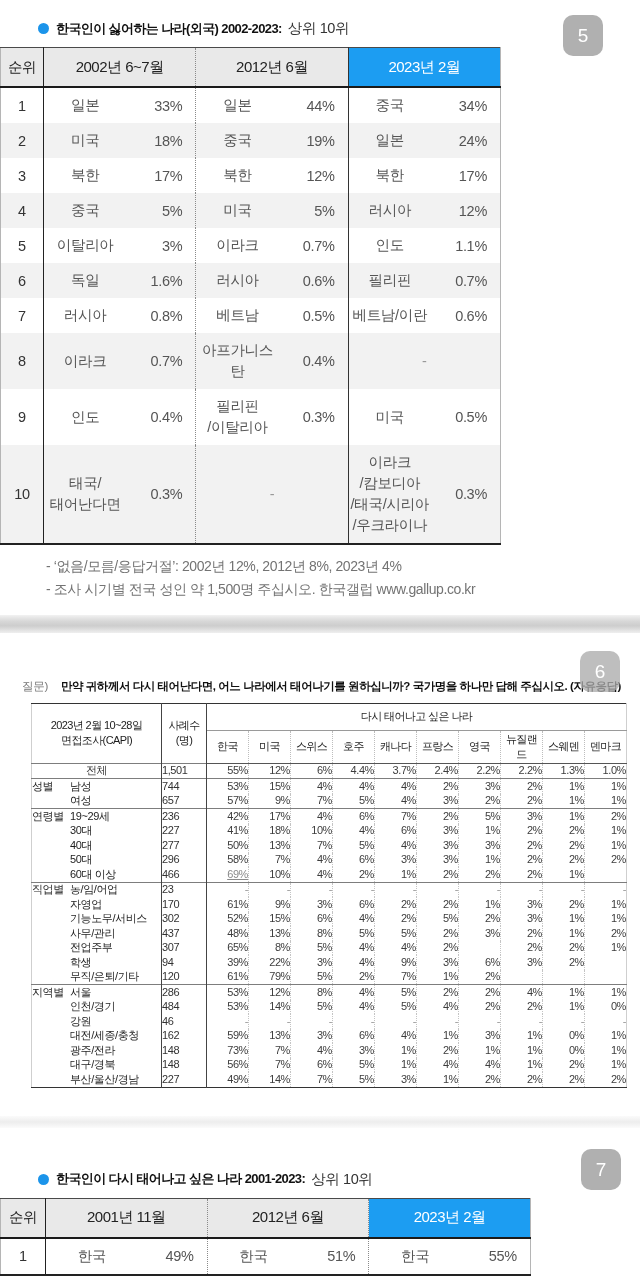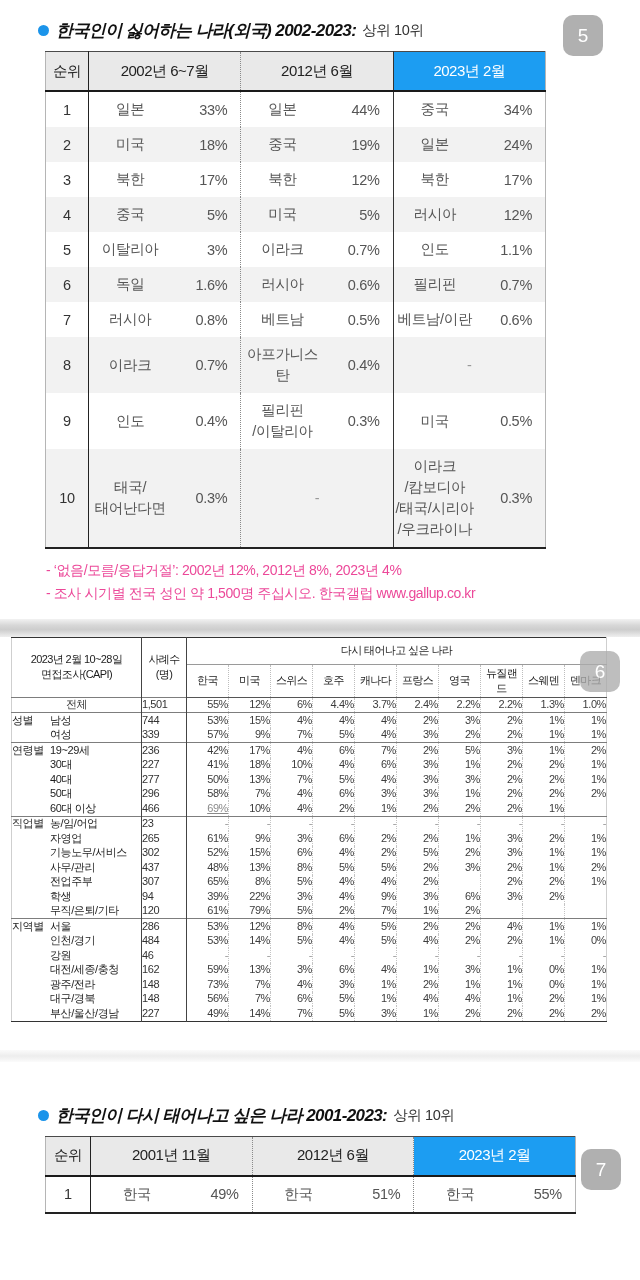--- a/index.html
+++ b/index.html
@@ -20,26 +20,26 @@
     background:rgba(172,172,172,.95);color:#fff;font-size:19px;
     display:flex;align-items:center;justify-content:center;z-index:5;
   }
   #badge5{top:15px;right:37px;}
   #badge6{top:651px;right:20px;opacity:.82;}
   #badge7{top:1149px;right:19px;}
 
   
   .sec-title{display:flex;align-items:center;margin:0 0 9px 38px;white-space:nowrap;}
   .dot{width:11px;height:11px;border-radius:50%;background:#1b94ea;margin-right:7px;flex:0 0 auto;}
-  .t-bold{font-size:17px;font-weight:800;color:#111;letter-spacing:-0.6px;font-style:italic;}
+  .t-bold{font-size:13px;font-weight:800;color:#111;letter-spacing:-0.6px;}
   .t-rest{font-size:14.5px;color:#333;margin-left:6px;letter-spacing:-0.4px;}
 
   
   .panel1{padding:19px 0 14px 0;background:#fff;}
-  .rank-wrap{margin-left:45px;}
+  .rank-wrap{}
   table.rank{border-collapse:collapse;table-layout:fixed;
     border:1px solid #b5b5b5;border-top:1.5px solid #4a4a4a;border-bottom:2px solid #222;}
   table.rank th{
     background:#e9e9e9;font-size:15px;font-weight:400;color:#222;height:36px;
     border-bottom:2.2px solid #1a1a1a;letter-spacing:-0.5px;
   }
   table.rank th.rank-h{font-weight:400;font-size:14.5px;}
   table.rank th.blue{background:#1c9df2;color:#fff;}
   table.rank td{padding:7px 0;font-size:14.5px;color:#555;letter-spacing:-0.3px;}
   table.rank tbody tr:nth-child(even){background:#f2f2f2;}
@@ -48,29 +48,29 @@
   table.rank td:nth-child(2),table.rank th:nth-child(2){border-left:1.6px solid #222;}
   table.rank td:nth-child(3),table.rank th:nth-child(3){border-left:1px dotted #8a8a8a;}
   table.rank.sep-solid td:nth-child(4),table.rank.sep-solid th:nth-child(4){border-left:1.3px solid #333;}
   table.rank.sep-dot td:nth-child(4),table.rank.sep-dot th:nth-child(4){border-left:1px dotted #8a8a8a;}
   .cc{display:flex;align-items:center;}
   .cn{flex:1;text-align:center;white-space:pre-line;line-height:1.45;}
   .cp{width:56px;text-align:right;padding-right:13px;}
   .cc.center{justify-content:center;}
   .cc.center .cn{flex:0 1 auto;text-align:center;}
 
-  .footnotes{margin:10px 8px 0 46px;font-size:14px;color:#ec4899;line-height:1.62;letter-spacing:-0.4px;}
+  .footnotes{margin:10px 8px 0 46px;font-size:14px;color:#737373;line-height:1.62;letter-spacing:-0.4px;}
 
   
   .panel2{background:#fff;padding-bottom:28px;}
   .question{margin:0 20px 9px 22px;padding-top:46px;display:flex;gap:13px;white-space:nowrap;}
   .q-label{font-size:11.5px;color:#777;letter-spacing:-0.3px;}
   .q-text{font-size:11.5px;font-weight:700;color:#111;letter-spacing:-0.45px;}
 
-  .demo-wrap{margin-left:11px;}
+  .demo-wrap{margin-left:31px;}
   table.demo{
     border-collapse:collapse;table-layout:fixed;width:595px;
     font-size:11px;color:#3d3d3d;letter-spacing:-0.4px;
     border-top:1.6px solid #333;border-bottom:1.6px solid #333;
     border-left:1px solid #cfcfcf;border-right:1px solid #cfcfcf;
   }
   table.demo th{font-weight:400;color:#1d1d1d;font-size:11px;letter-spacing:-0.6px;}
   th.hl,th.hc{white-space:pre-line;line-height:1.35;border-right:1.2px solid #444;}
   th.hspan{height:24px;border-bottom:1px solid #9a9a9a;}
   thead tr.crow th{height:23px;border-bottom:1.2px solid #555;}
@@ -342,20 +342,24 @@
     </div>
     <div class="footnotes">
       <div>- ‘없음/모름/응답거절’: 2002년 12%, 2012년 8%, 2023년 4%</div>
       <div>- 조사 시기별 전국 성인 약 1,500명 주십시오. 한국갤럽 www.gallup.co.kr</div>
     </div>
   </section>
 
   <div class="band"></div>
 
   <section class="panel2">
+    <div class="question">
+      <span class="q-label">질문)</span>
+      <span class="q-text">만약 귀하께서 다시 태어난다면, 어느 나라에서 태어나기를 원하십니까? 국가명을 하나만 답해 주십시오. (자유응답)</span>
+    </div>
     <div class="demo-wrap">
       <table class="demo" id="table2">
           <colgroup>
             <col style="width: 130px;">
             <col style="width: 45px;">
             <col style="width: 42px;">
             <col style="width: 42px;">
             <col style="width: 42px;">
             <col style="width: 42px;">
             <col style="width: 42px;">
@@ -410,21 +414,21 @@
               <td class="val">4%</td>
               <td class="val">4%</td>
               <td class="val">2%</td>
               <td class="val">3%</td>
               <td class="val">2%</td>
               <td class="val">1%</td>
               <td class="val">1%</td>
             </tr>
             <tr>
               <td class="left"><span class="grp"></span><span class="sub">여성</span></td>
-              <td class="num">339</td>
+              <td class="num">657</td>
               <td class="val">57%</td>
               <td class="val">9%</td>
               <td class="val">7%</td>
               <td class="val">5%</td>
               <td class="val">4%</td>
               <td class="val">3%</td>
               <td class="val">2%</td>
               <td class="val">2%</td>
               <td class="val">1%</td>
               <td class="val">1%</td>
@@ -508,21 +512,21 @@
               <td class="val"><span class="dash">-</span></td>
               <td class="val"><span class="dash">-</span></td>
               <td class="val"><span class="dash">-</span></td>
               <td class="val"><span class="dash">-</span></td>
               <td class="val"><span class="dash">-</span></td>
               <td class="val"><span class="dash">-</span></td>
               <td class="val"><span class="dash">-</span></td>
             </tr>
             <tr>
               <td class="left"><span class="grp"></span><span class="sub">자영업</span></td>
-              <td class="num">265</td>
+              <td class="num">170</td>
               <td class="val">61%</td>
               <td class="val">9%</td>
               <td class="val">3%</td>
               <td class="val">6%</td>
               <td class="val">2%</td>
               <td class="val">2%</td>
               <td class="val">1%</td>
               <td class="val">3%</td>
               <td class="val">2%</td>
               <td class="val">1%</td>

